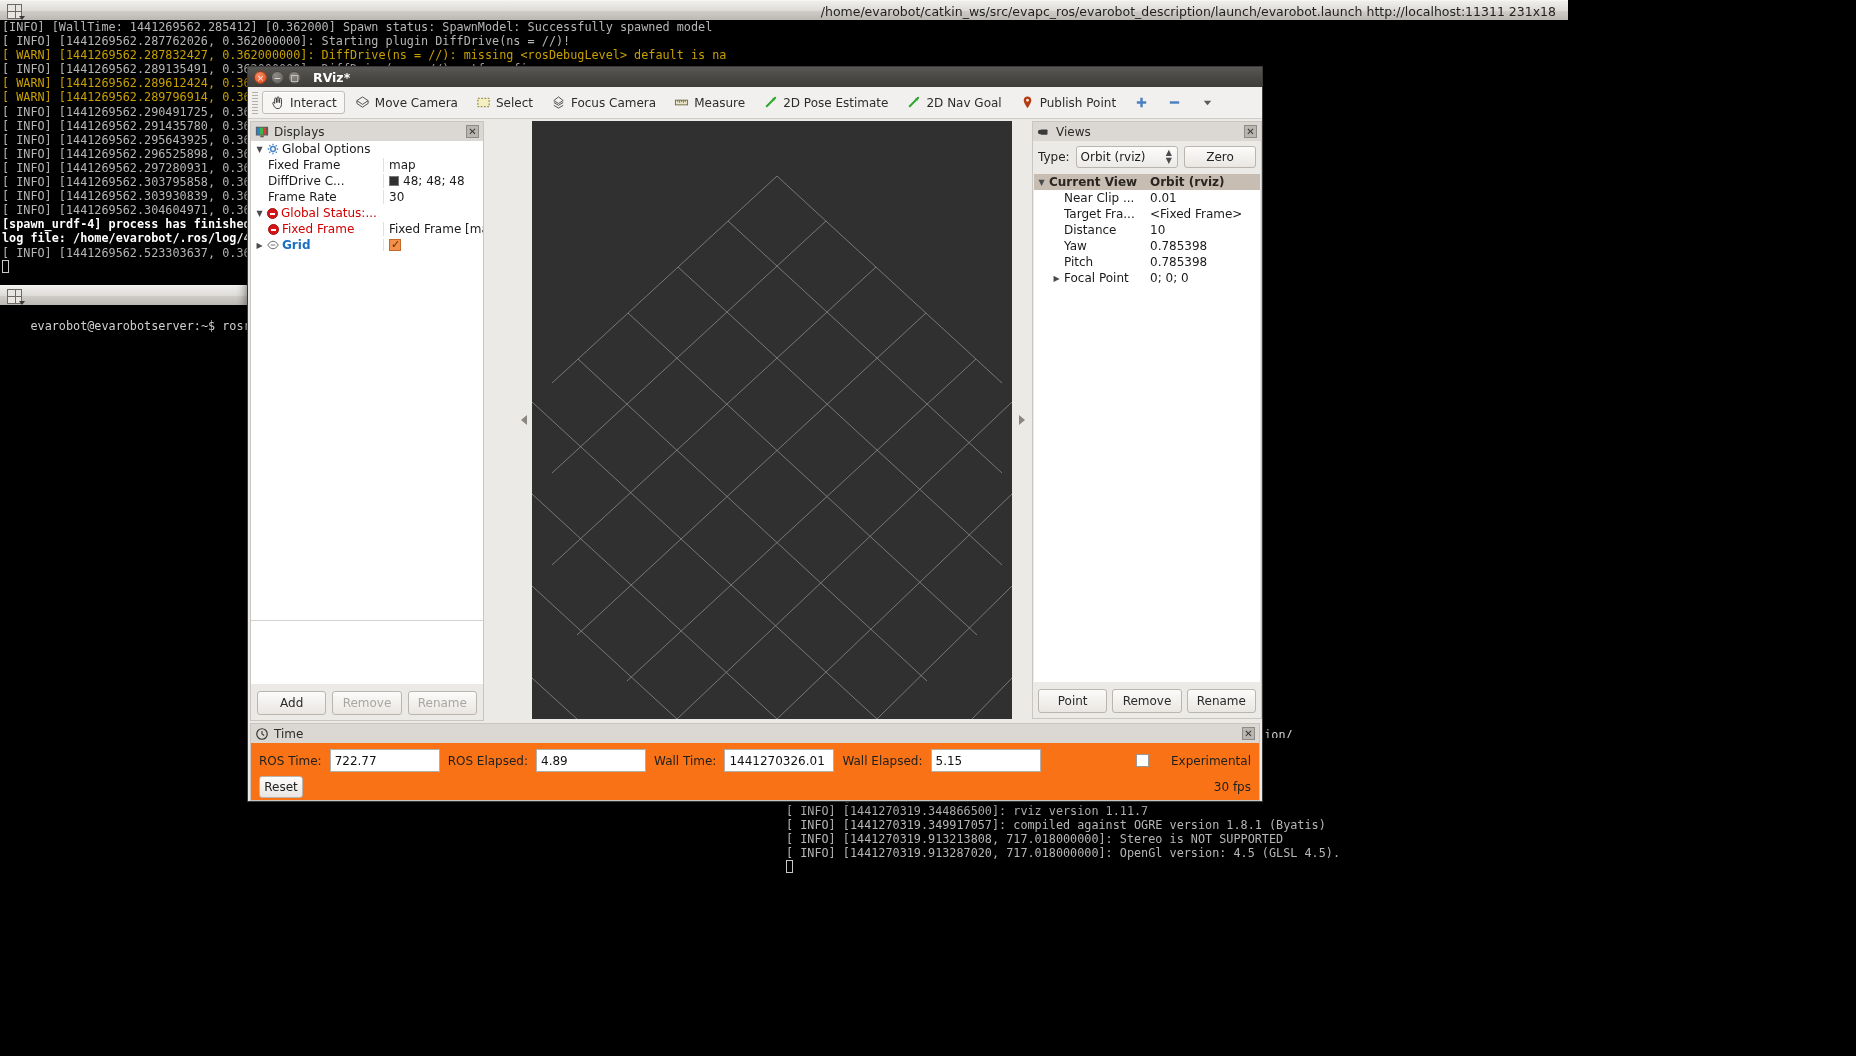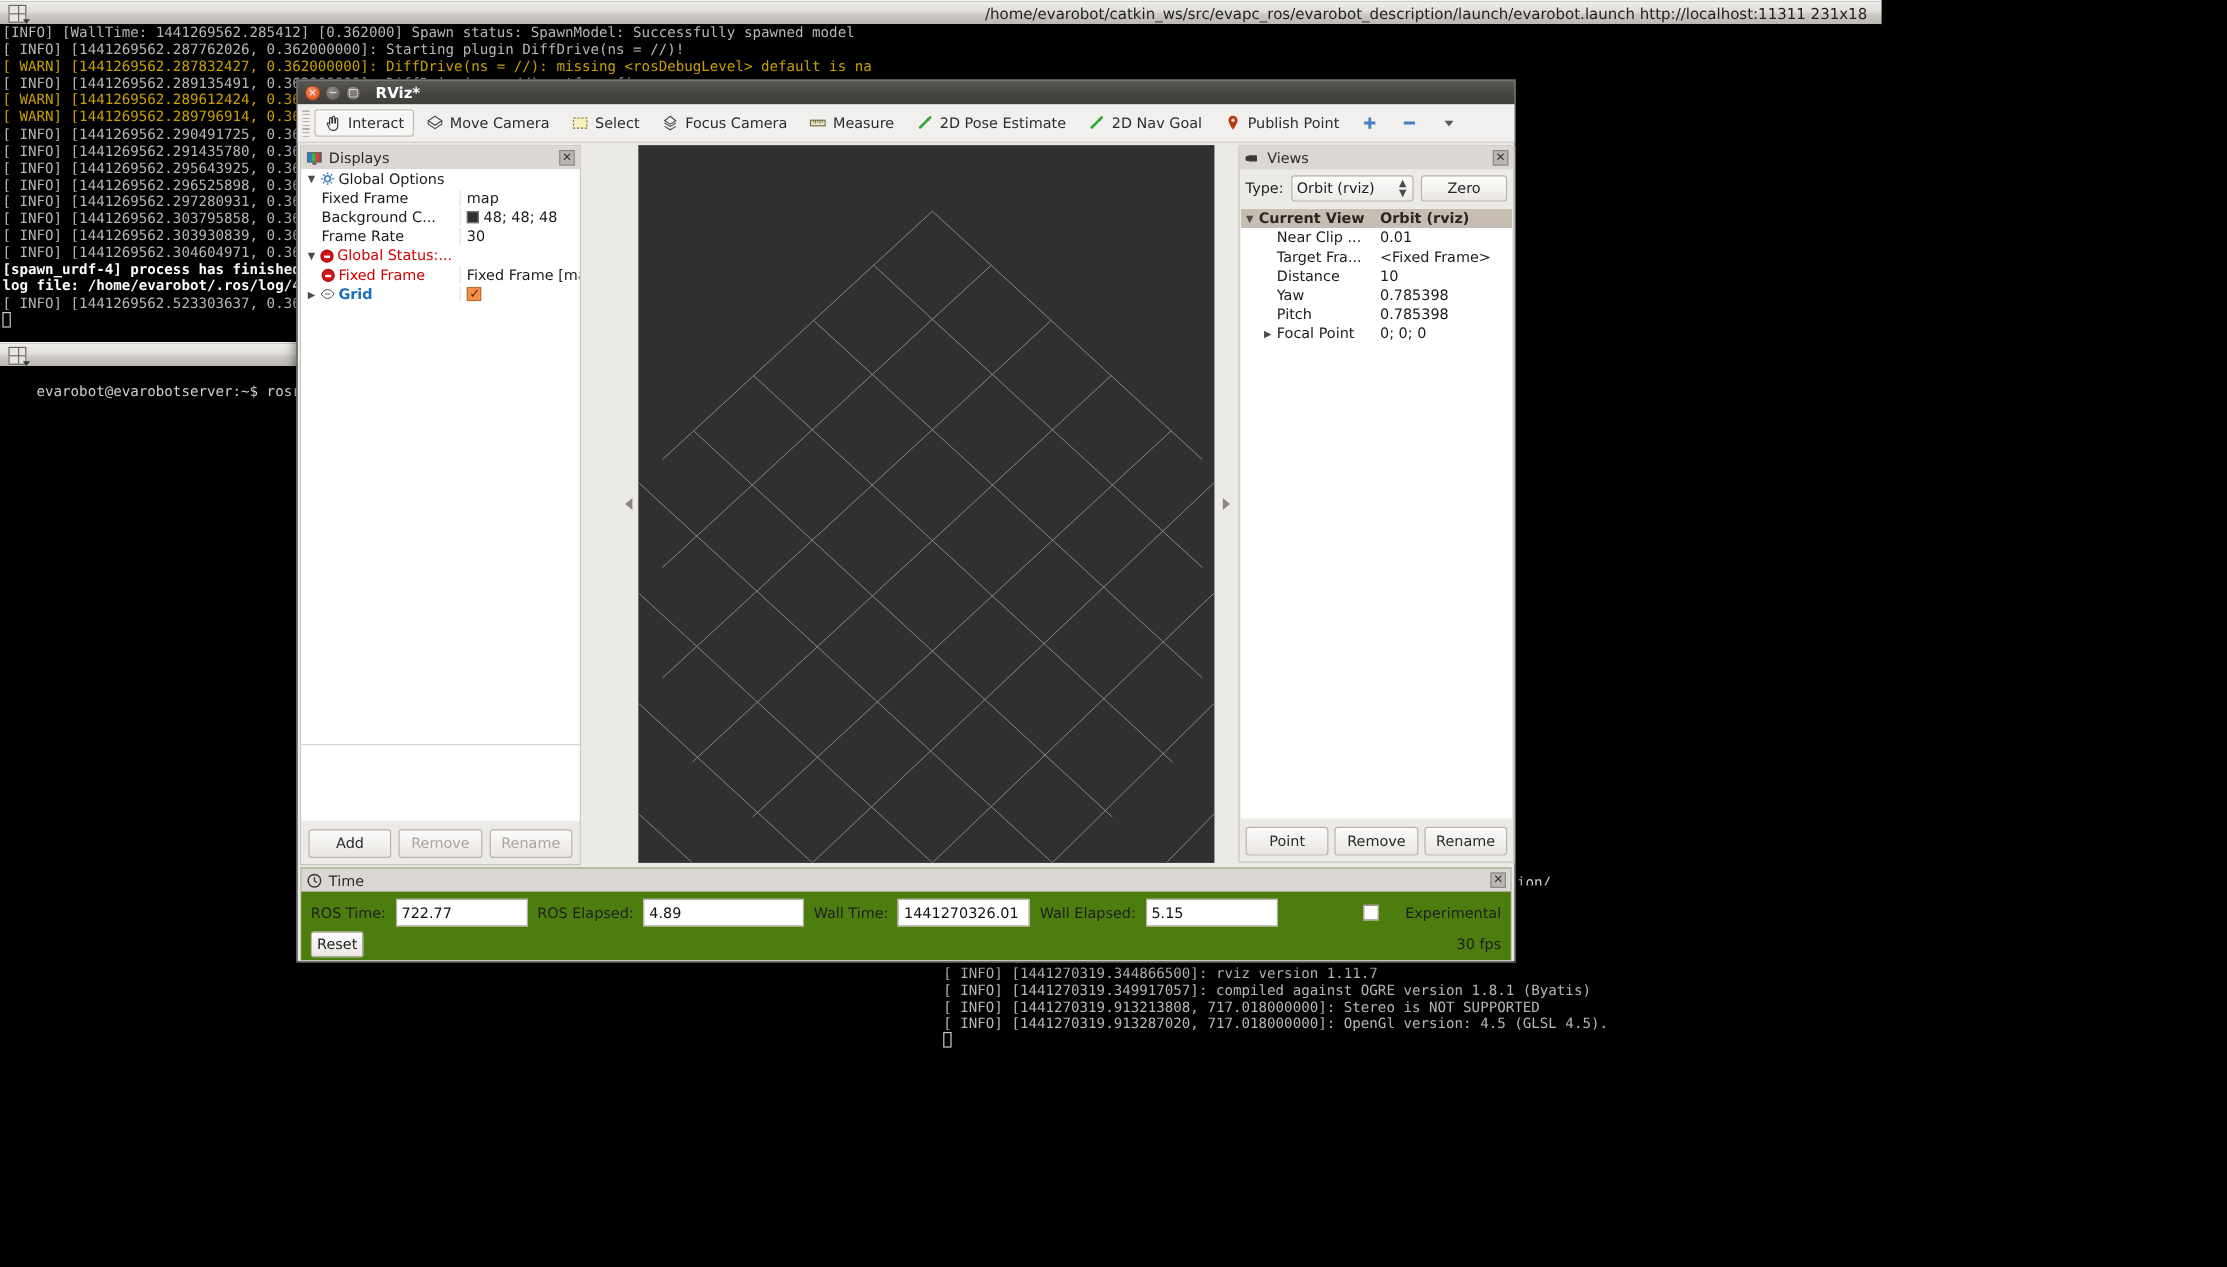--- a/index.html
+++ b/index.html
@@ -401,21 +401,21 @@
     left: 0; right: 0; bottom: 0; height: 34px;
     display: flex; align-items: center; gap: 5px;
     padding: 0 5px;
   }
 
   
   #time-panel {
     position: absolute;
     left: 2px; right: 2px;
     top: 604px; height: 78px;
-    background: #4d7c0f;
+    background: #f97316;
     border: 1px solid #c9c5c0;
   }
   #time-fields {
     display: flex;
     align-items: center;
     padding: 6px 8px 2px 8px;
     gap: 8px;
     font-size: 12px;
     color: #1f1f1f;
   }
@@ -618,21 +618,21 @@
             <div class="trow">
               <div class="tcell-name indent-1">
                 <span class="">Fixed Frame</span>
               </div>
               <div class="tcell-val">
                 <span class="">map</span>
               </div>
             </div>
             <div class="trow">
               <div class="tcell-name indent-1">
-                <span class="">Background C...</span>
+                <span class="">DiffDrive C...</span>
               </div>
               <div class="tcell-val">
                 <span class="sw-color"></span>
                 <span class="">48; 48; 48</span>
               </div>
             </div>
             <div class="trow">
               <div class="tcell-name indent-1">
                 <span class="">Frame Rate</span>
               </div>
@@ -798,21 +798,21 @@
             <circle cx="8" cy="8" r="6" fill="none" stroke="#3a3a3a" stroke-width="1.4"></circle>
             <path d="M8 4.5 L8 8 L10.5 9.6" stroke="#3a3a3a" stroke-width="1.3" fill="none"></path>
           </svg>
           <span class="ph-title">Time</span>
           <span class="panel-close">✕</span>
         </div>
         <div id="time-fields">
             <span class="tfield-label">ROS Time:</span>
             <span class="tinput" style="width: 110px;">722.77</span>
             <span class="tfield-label">ROS Elapsed:</span>
-            <span class="tinput" style="width: 134px;">4.89</span>
+            <span class="tinput" style="width: 110px;">4.89</span>
             <span class="tfield-label">Wall Time:</span>
             <span class="tinput" style="width: 110px;">1441270326.01</span>
             <span class="tfield-label">Wall Elapsed:</span>
             <span class="tinput" style="width: 110px;">5.15</span>
             <span id="experimental-wrap">
               <span class="cbox"></span>
               <span>Experimental</span>
             </span>
           </div>
         <div id="time-bottom">

